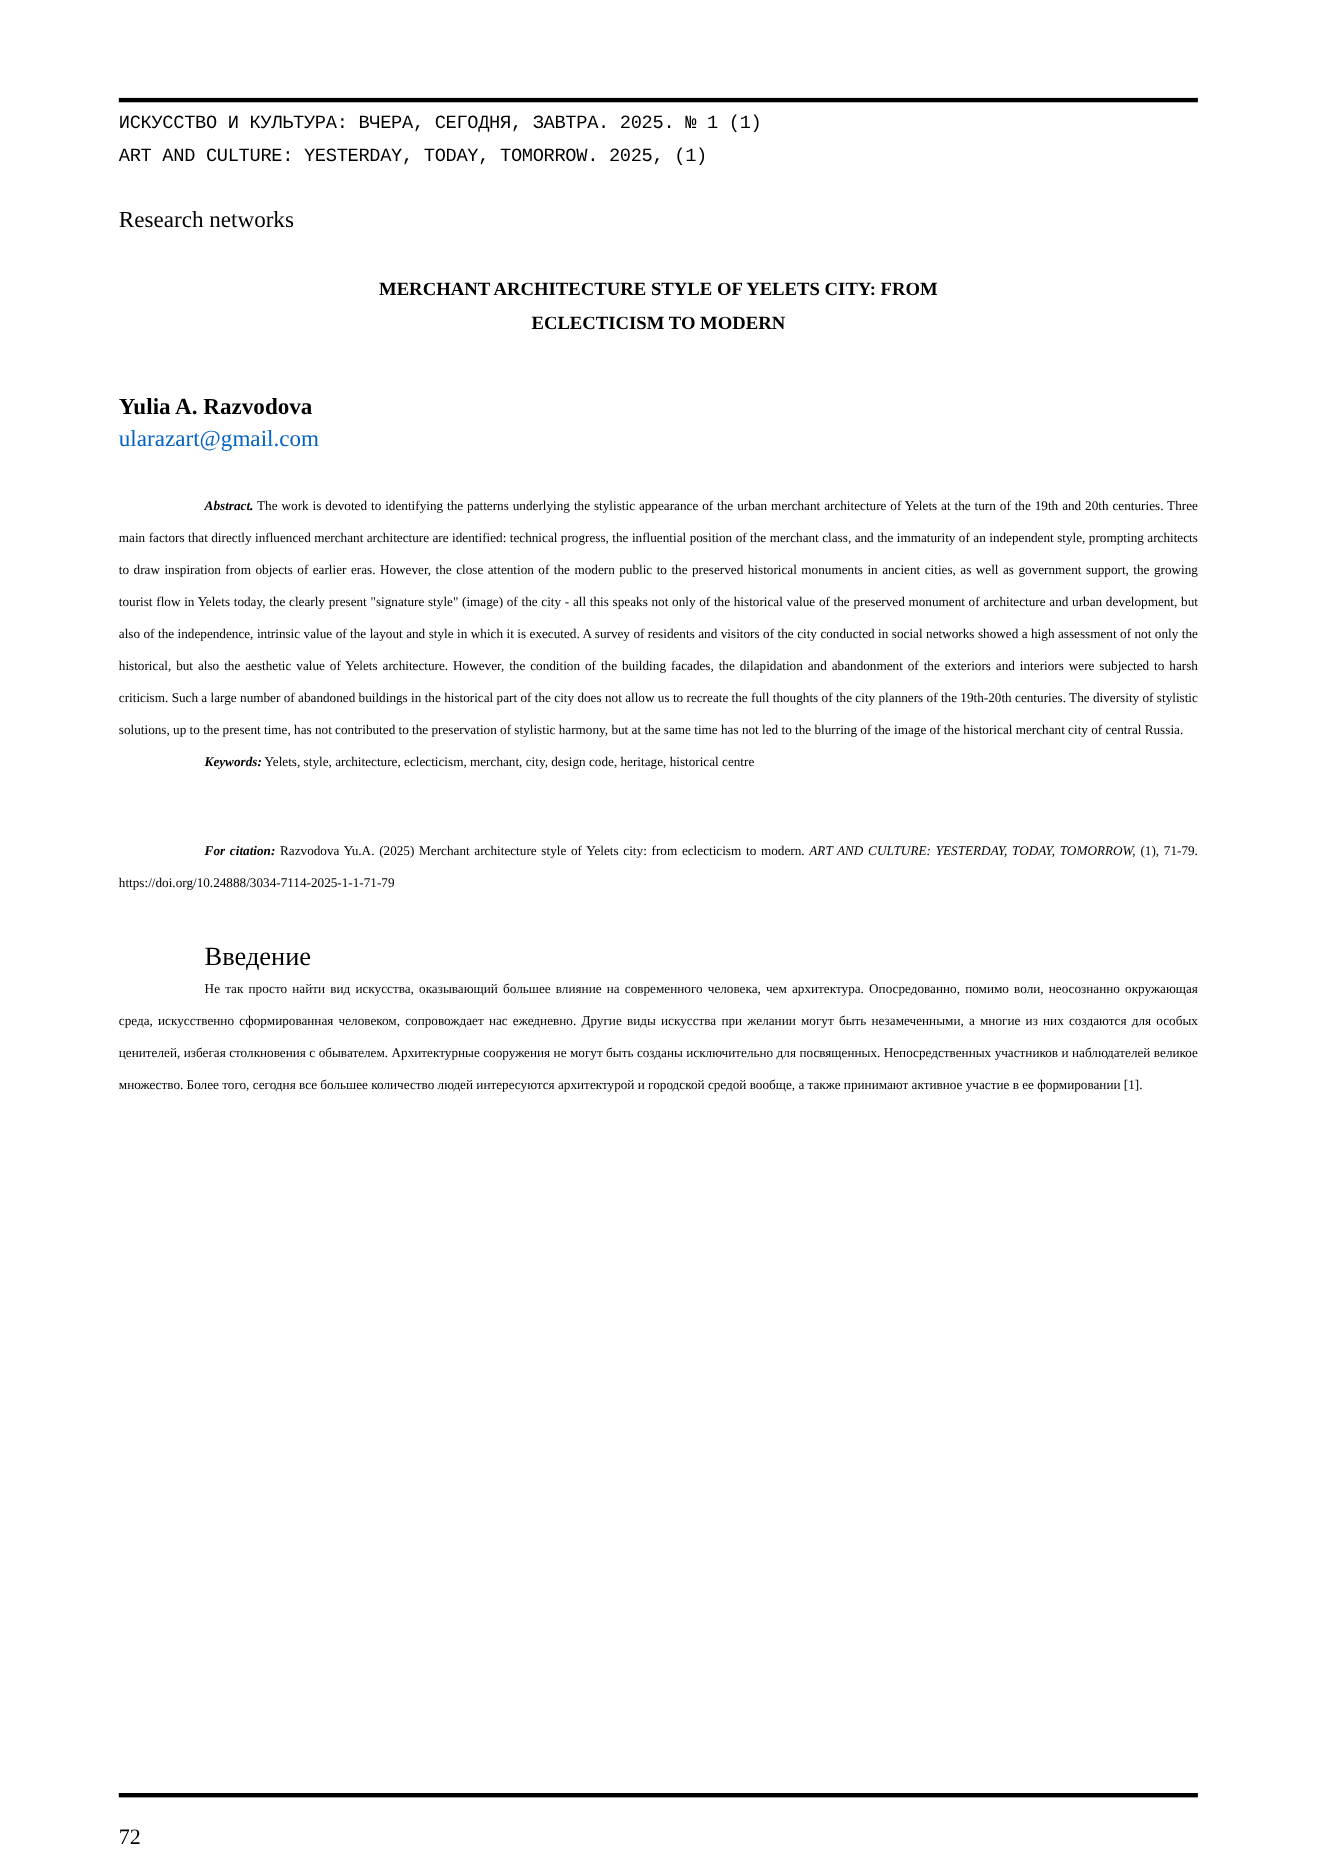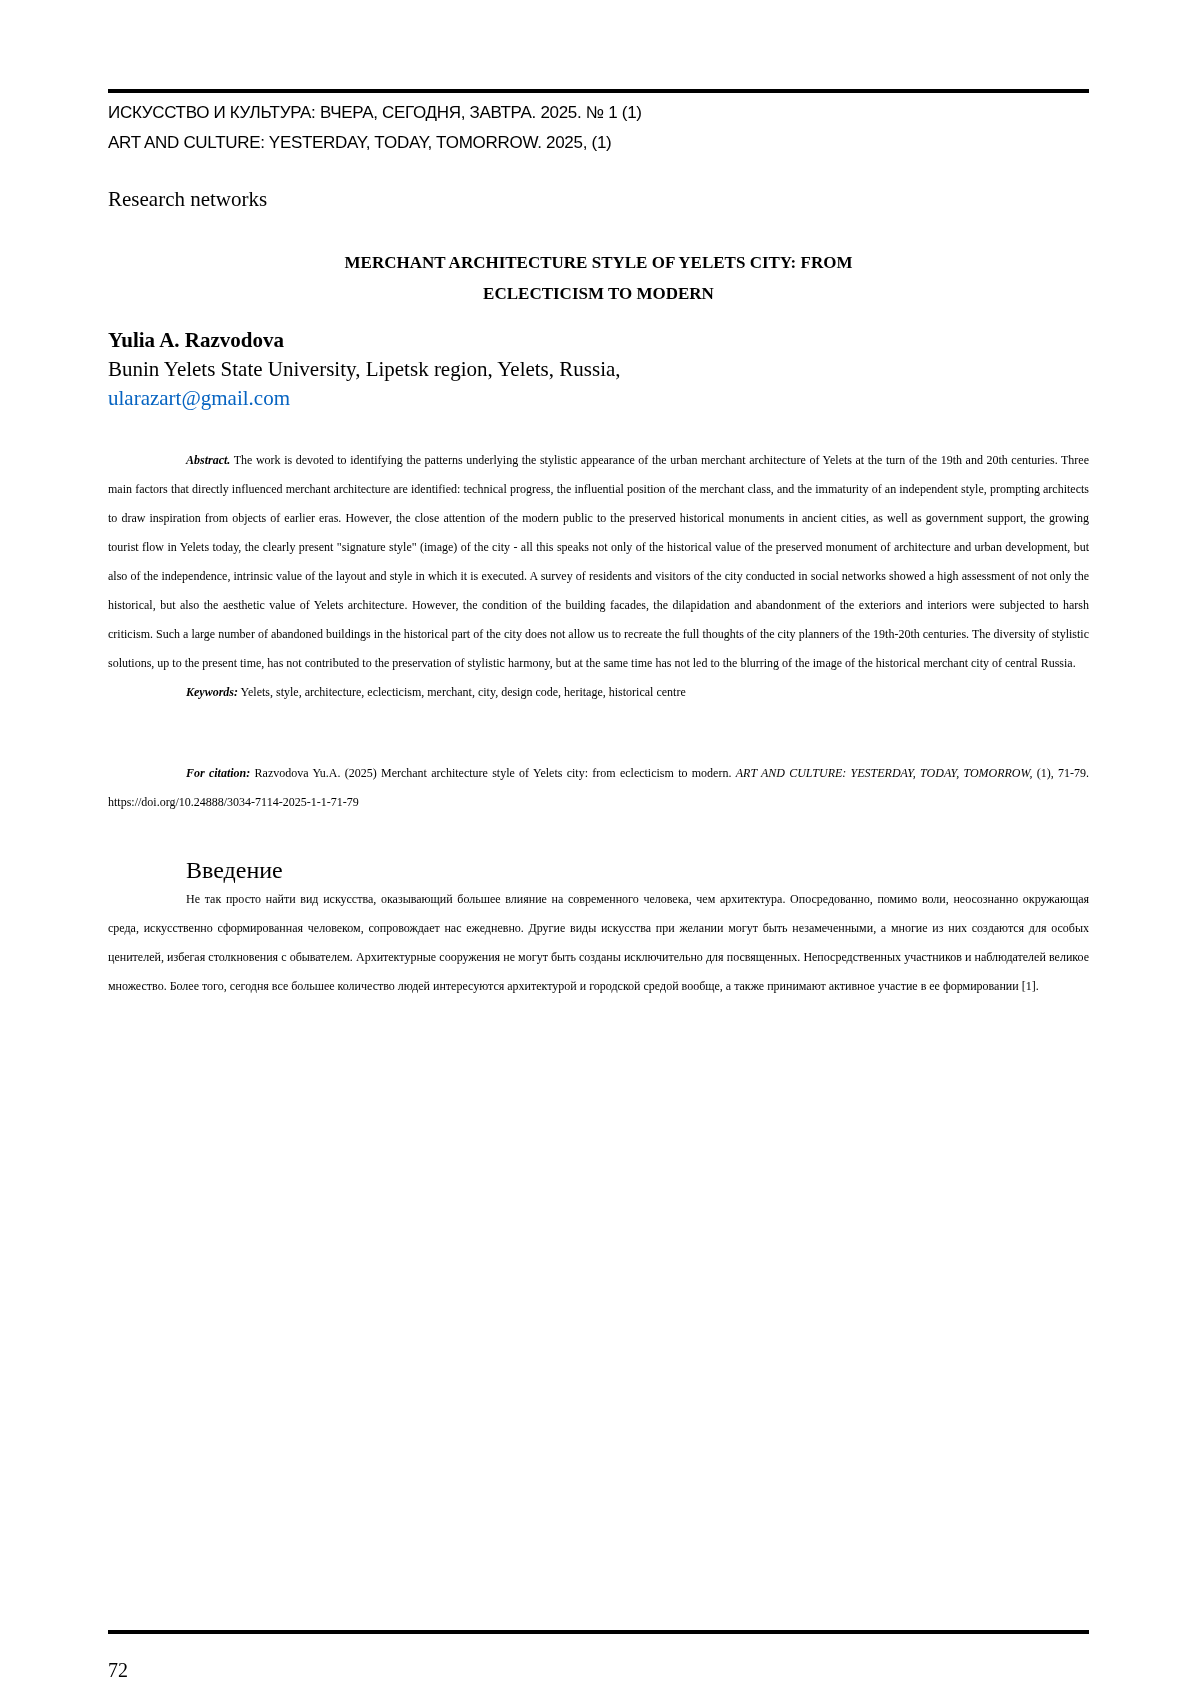--- a/index.html
+++ b/index.html
@@ -12,40 +12,40 @@
   }
   .page { position: relative; width: 1200px; height: 1697px; }
   .content { margin: 0 111px 0 108px; }
 
   .rule-top {
     margin-top: 89px;
     border-top: 4px solid #000;
     height: 0;
   }
   .journal-header {
-    font-family: Liberation Sans, sans-serif;
+    font-family: Liberation Mono, monospace;
     font-size: 17px;
     line-height: 30px;
     letter-spacing: -0.3px;
     margin-top: 5px;
   }
   .article-type {
     font-size: 21px;
     line-height: 29px;
     margin-top: 27px;
   }
   .title {
     font-size: 17px;
     font-weight: bold;
     text-align: center;
     line-height: 31px;
     margin-top: 33px;
   }
   .author-block {
-    margin-top: 17px;
+    margin-top: 46px;
     font-size: 21px;
     line-height: 29px;
   }
   .author-name { font-weight: bold; }
   .email-link {
     color: #0563C1;
     cursor: pointer;
   }
   .para {
     font-size: 12px;
@@ -99,21 +99,20 @@
 
     <div class="article-type">Research networks</div>
 
     <div class="title">
       <div>MERCHANT ARCHITECTURE STYLE OF YELETS CITY: FROM</div>
       <div>ECLECTICISM TO MODERN</div>
     </div>
 
     <div class="author-block">
       <div class="author-name">Yulia A. Razvodova</div>
-      <div>Bunin Yelets State University, Lipetsk region, Yelets, Russia,</div>
       <div><a class="email-link">ularazart@gmail.com</a></div>
     </div>
 
     <div class="para abstract-para"><span class="label-bi">Abstract.</span><span> The work is devoted to identifying the patterns underlying the stylistic appearance of the urban merchant architecture of Yelets at the turn of the 19th and 20th centuries. Three main factors that directly influenced merchant architecture are identified: technical progress, the influential position of the merchant class, and the immaturity of an independent style, prompting architects to draw inspiration from objects of earlier eras. However, the close attention of the modern public to the preserved historical monuments in ancient cities, as well as government support, the growing tourist flow in Yelets today, the clearly present "signature style" (image) of the city - all this speaks not only of the historical value of the preserved monument of architecture and urban development, but also of the independence, intrinsic value of the layout and style in which it is executed. A survey of residents and visitors of the city conducted in social networks showed a high assessment of not only the historical, but also the aesthetic value of Yelets architecture. However, the condition of the building facades, the dilapidation and abandonment of the exteriors and interiors were subjected to harsh criticism. Such a large number of abandoned buildings in the historical part of the city does not allow us to recreate the full thoughts of the city planners of the 19th-20th centuries. The diversity of stylistic solutions, up to the present time, has not contributed to the preservation of stylistic harmony, but at the same time has not led to the blurring of the image of the historical merchant city of central Russia.</span></div>
 
     <div class="para keywords-para"><span class="label-bi">Keywords:</span><span> Yelets, style, architecture, eclecticism, merchant, city, design code, heritage, historical centre</span></div>
 
     <div class="para citation-para"><span class="label-bi">For citation:</span><span> Razvodova Yu.A. (2025) Merchant architecture style of Yelets city: from eclecticism to modern. </span><span class="journal-italic">ART AND CULTURE: YESTERDAY, TODAY, TOMORROW,</span><span> (1), 71-79. https://doi.org/10.24888/3034-7114-2025-1-1-71-79</span></div>
 
     <div class="section-heading">Введение</div>

